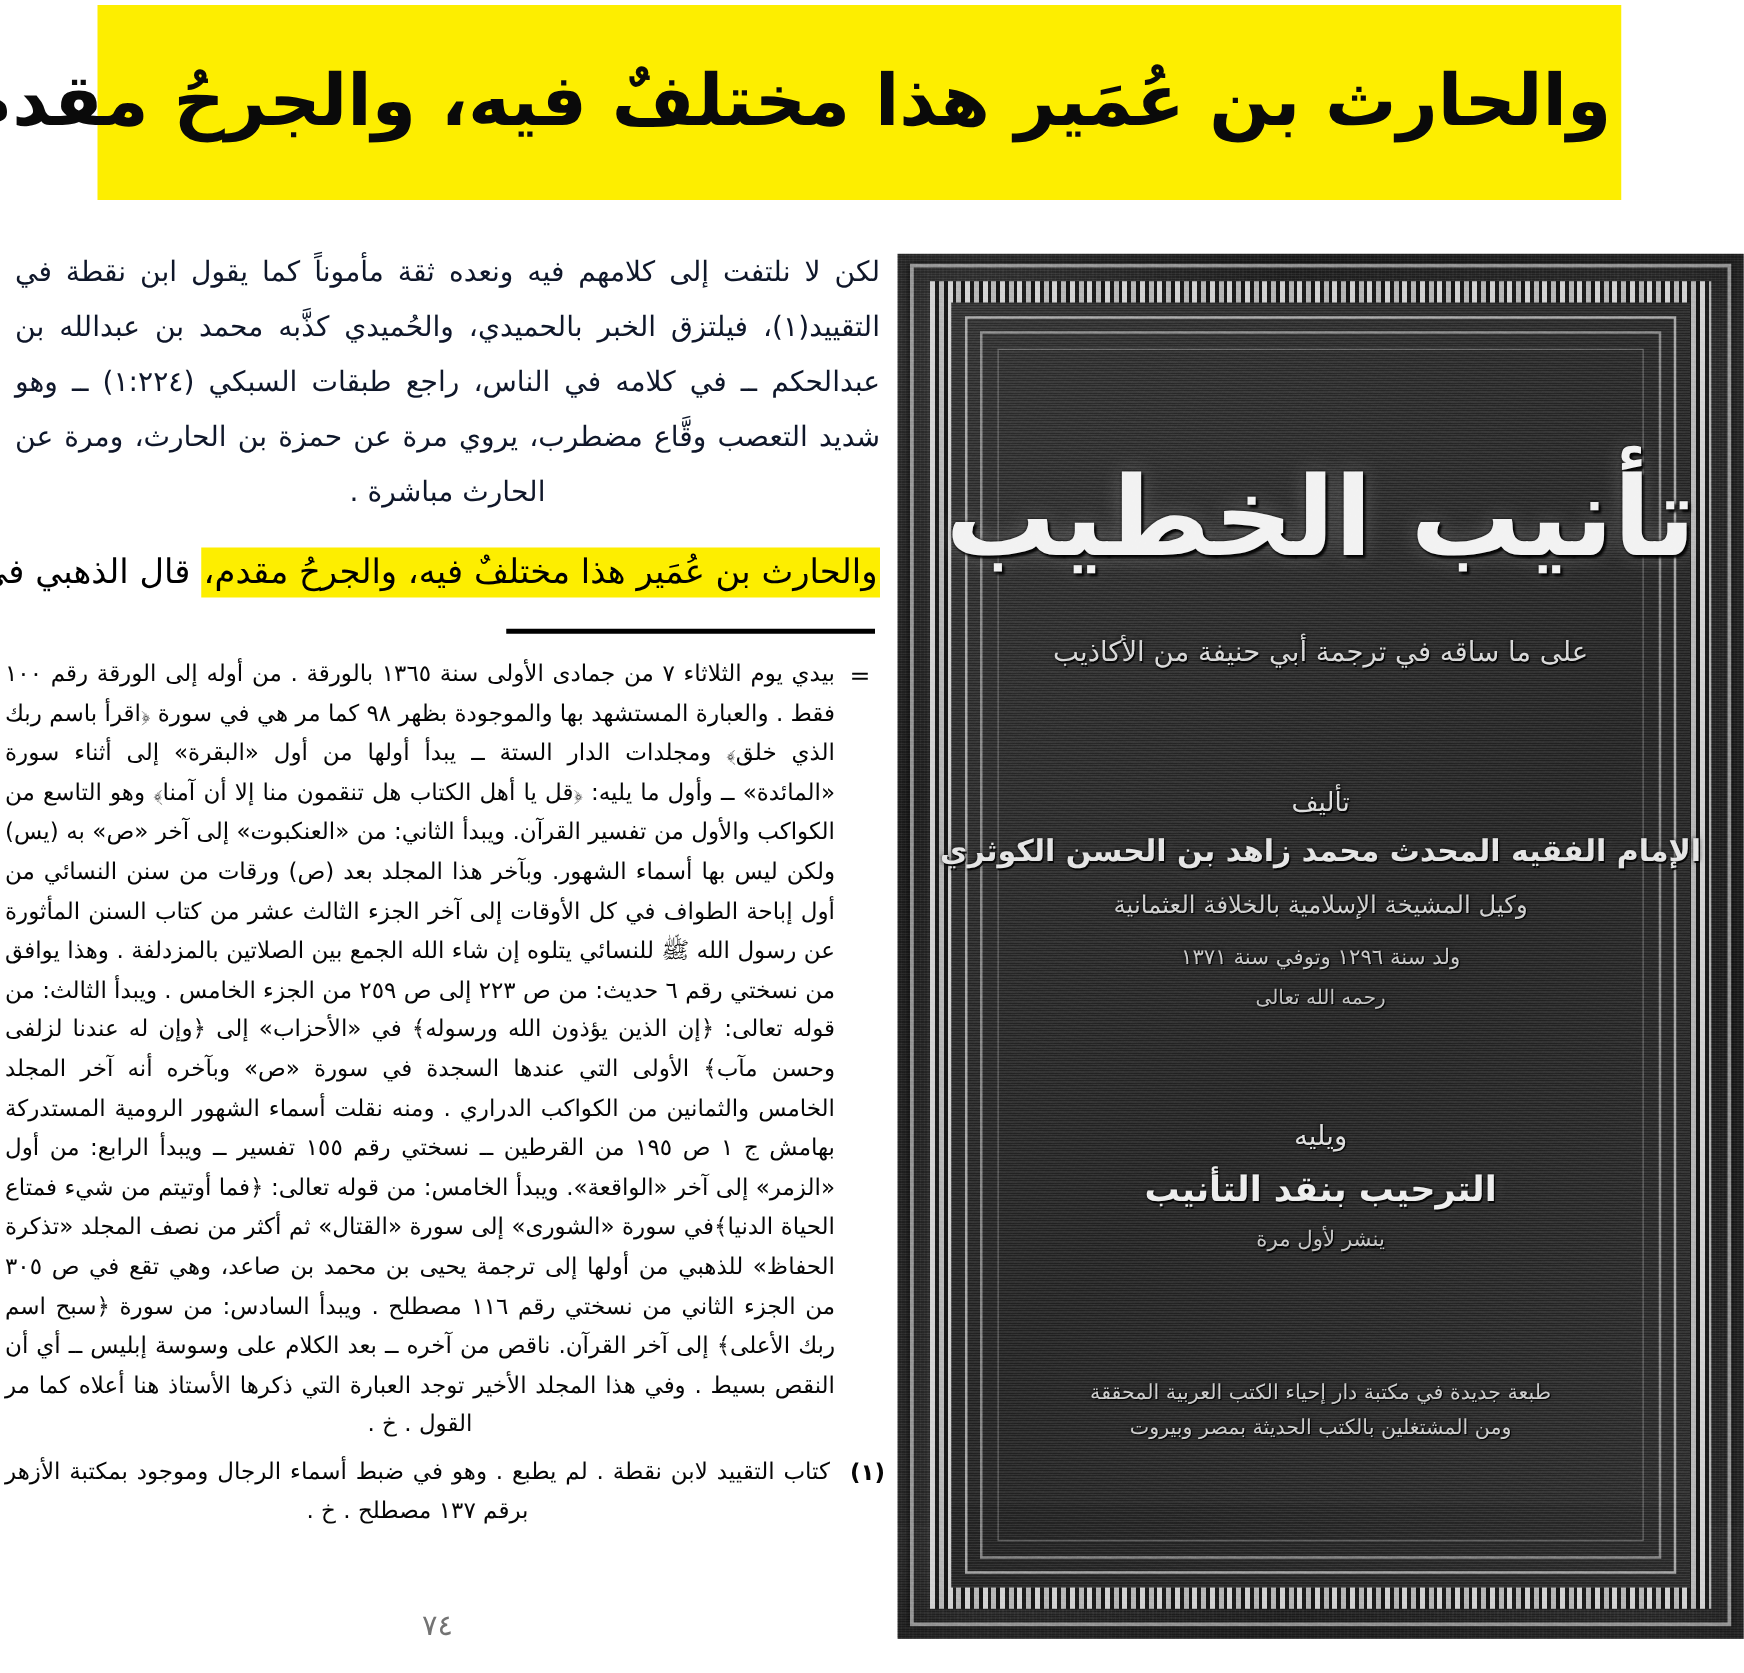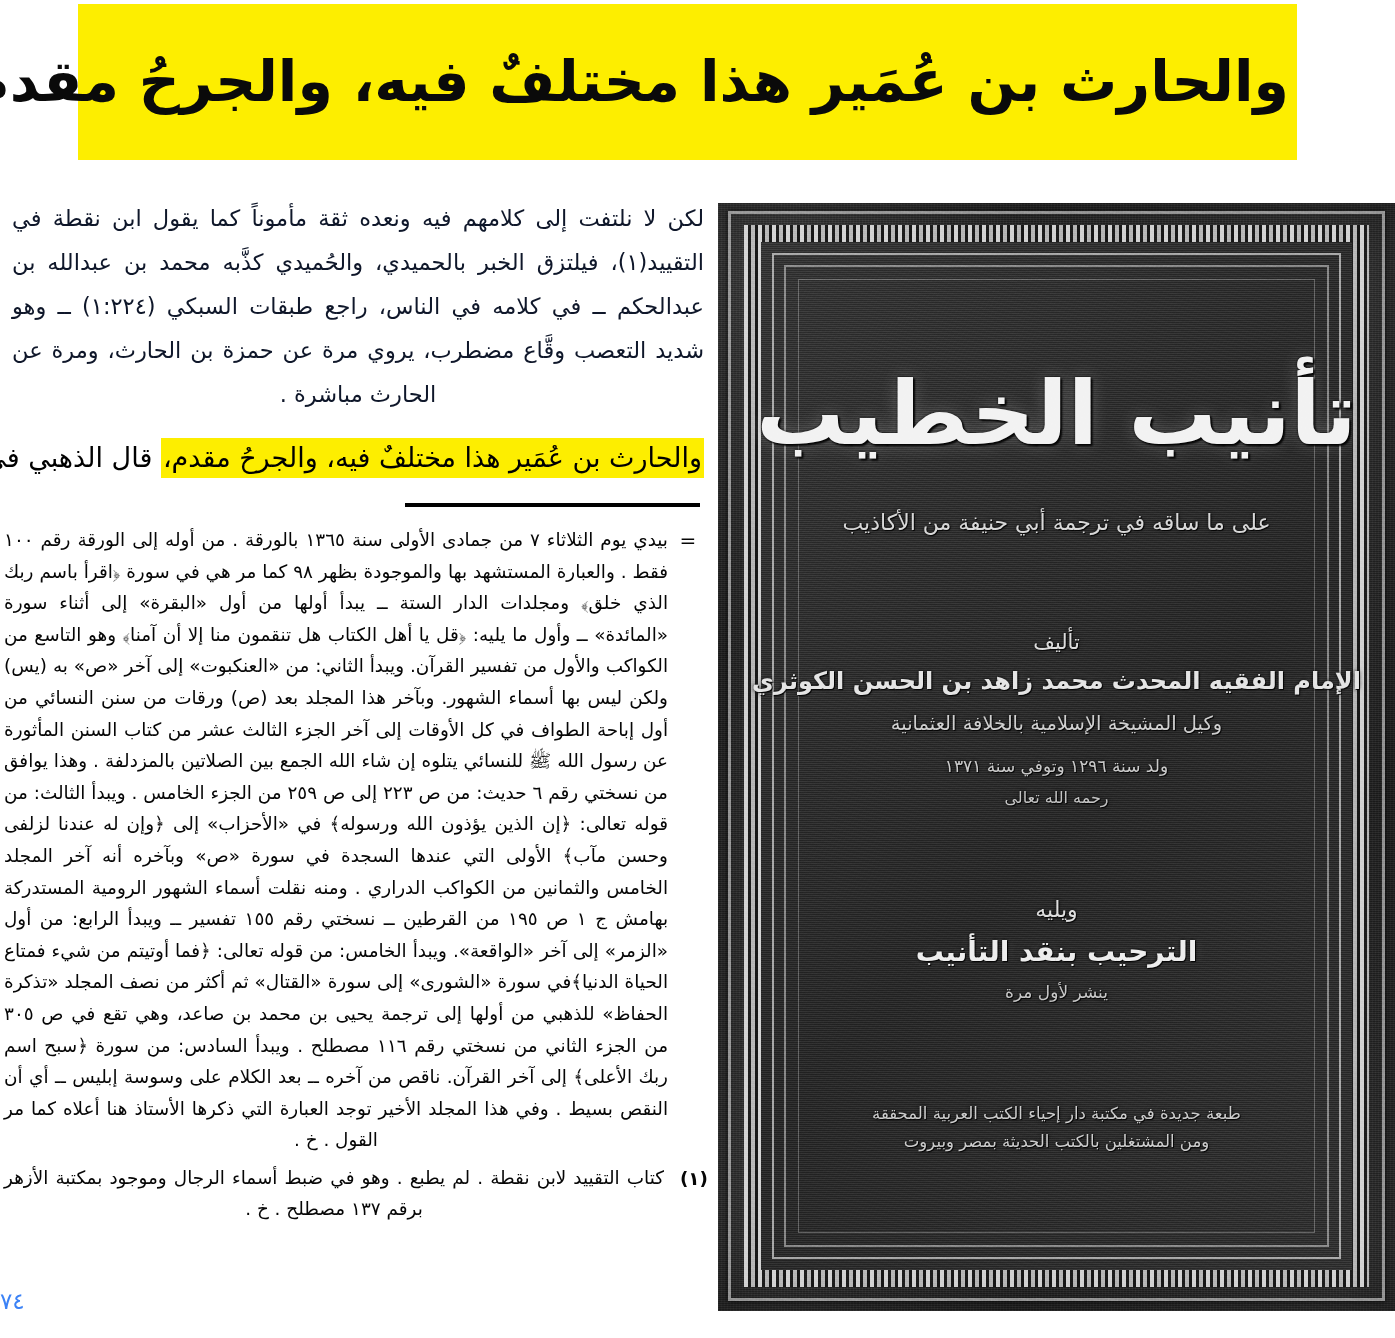--- a/index.html
+++ b/index.html
@@ -132,23 +132,24 @@
 
   .fn-block.fn2 { margin-top: 6px; }
   .fn-block.fn2 .fn-marker { width: 44px; text-align: right; }
 
   
   #page-num {
     position: absolute;
     left: 0;
     top: 1288px;
     width: 700px;
+    text-align: center;
     font-family: "DejaVu Sans", sans-serif;
     font-size: 23px;
-    color: #3b82f6;
+    color: #737373;
     letter-spacing: 1px;
   }
 
   
   #cover {
     position: absolute;
     left: 718px;
     top: 203px;
     width: 677px;
     height: 1108px;

